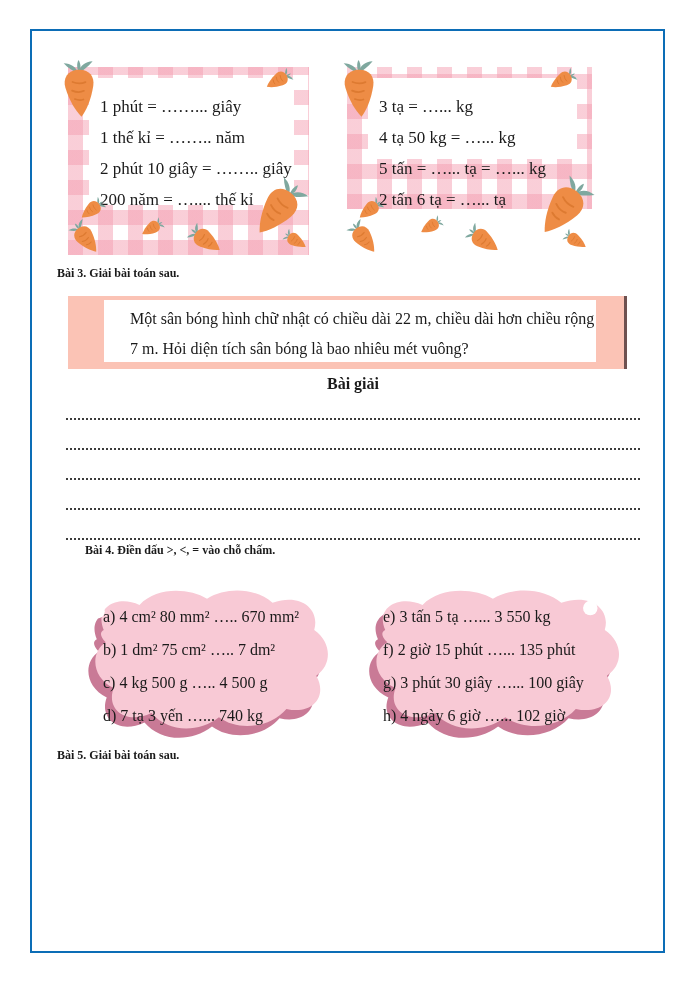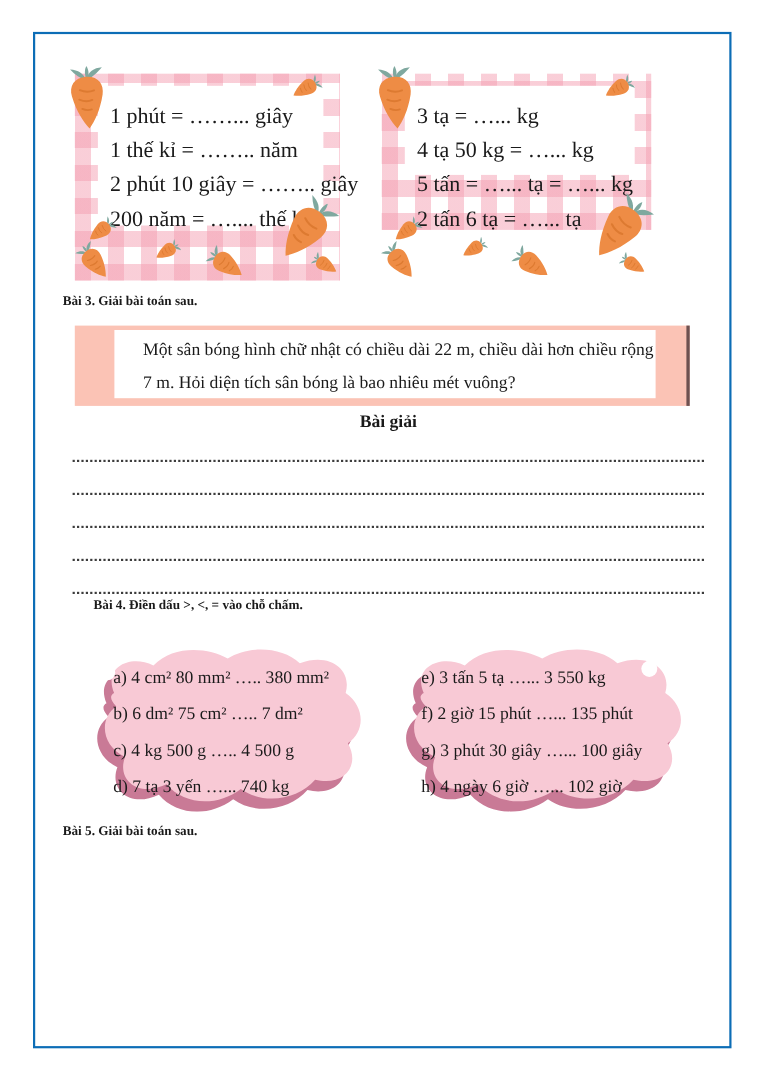--- a/index.html
+++ b/index.html
@@ -19,21 +19,21 @@
       repeating-linear-gradient(90deg, rgba(244,158,177,.5) 0 15px, transparent 15px 30px),
       repeating-linear-gradient(0deg, rgba(244,158,177,.5) 0 15px, transparent 15px 30px);
   }
   #gbox1{left:68px;top:67px;width:241px;height:188px;}
   #gbox2{left:347px;top:67px;width:245px;height:142px;}
   .gbox .inner{
     position:absolute;left:21px;top:11px;right:15px;bottom:50px;background:#fff;z-index:1;
   }
   .gbox .lines{
     position:relative;z-index:2;padding:24px 0 0 32px;
-    font-size:20px;line-height:31px;white-space:nowrap;
+    font-size:17px;line-height:31px;white-space:nowrap;
   }
   .carrot{position:absolute;z-index:3;pointer-events:none;}
   .carrot svg{display:block;width:100%;height:100%;}
   
   .ex-heading{
     position:absolute;left:57px;font-size:12px;font-weight:bold;white-space:nowrap;
   }
   #h-bai3{top:266px;}
   #h-bai4{top:543px;margin-left:28px;}
   #h-bai5{top:748px;}
@@ -108,22 +108,22 @@
 
 <div class="ex-heading" id="h-bai4">Bài 4. Điền dấu &gt;, &lt;, = vào chỗ chấm.</div>
 
 <div class="cloud" id="cloud-left">
   <svg viewBox="0 0 280 152" preserveAspectRatio="none">
     <path d="M34,48 C24,26 48,14 70,24 C88,6 120,8 138,18 C158,6 188,8 204,22 C232,12 252,28 246,48 C264,60 264,82 248,92 C260,112 244,130 218,124 C202,142 170,146 150,132 C128,148 98,146 82,128 C56,140 36,124 44,104 C22,94 20,70 36,60 C30,54 30,50 34,48 Z" fill="#c97a96" transform="translate(-7,9)"></path>
     <path d="M34,48 C24,26 48,14 70,24 C88,6 120,8 138,18 C158,6 188,8 204,22 C232,12 252,28 246,48 C264,60 264,82 248,92 C260,112 244,130 218,124 C202,142 170,146 150,132 C128,148 98,146 82,128 C56,140 36,124 44,104 C22,94 20,70 36,60 C30,54 30,50 34,48 Z" fill="#f8c9d5"></path>
     <circle cx="28" cy="30" r="7" fill="#ffffff"></circle>
   </svg>
   <div class="cloud-lines">
-    <div>a) 4 cm² 80 mm² ….. 380 mm²</div>
-    <div>b) 6 dm² 75 cm² ….. 7 dm²</div>
+    <div>a) 4 cm² 80 mm² ….. 670 mm²</div>
+    <div>b) 1 dm² 75 cm² ….. 7 dm²</div>
     <div>c) 4 kg 500 g ….. 4 500 g</div>
     <div>d) 7 tạ 3 yến …... 740 kg</div>
   </div>
 </div>
 
 <div class="cloud" id="cloud-right">
   <svg viewBox="0 0 280 152" preserveAspectRatio="none">
     <path d="M34,48 C24,26 48,14 70,24 C88,6 120,8 138,18 C158,6 188,8 204,22 C232,12 252,28 246,48 C264,60 264,82 248,92 C260,112 244,130 218,124 C202,142 170,146 150,132 C128,148 98,146 82,128 C56,140 36,124 44,104 C22,94 20,70 36,60 C30,54 30,50 34,48 Z" fill="#c97a96" transform="translate(-7,9)"></path>
     <path d="M34,48 C24,26 48,14 70,24 C88,6 120,8 138,18 C158,6 188,8 204,22 C232,12 252,28 246,48 C264,60 264,82 248,92 C260,112 244,130 218,124 C202,142 170,146 150,132 C128,148 98,146 82,128 C56,140 36,124 44,104 C22,94 20,70 36,60 C30,54 30,50 34,48 Z" fill="#f8c9d5"></path>
     <circle cx="20" cy="33" r="7" fill="#ffffff"></circle>

